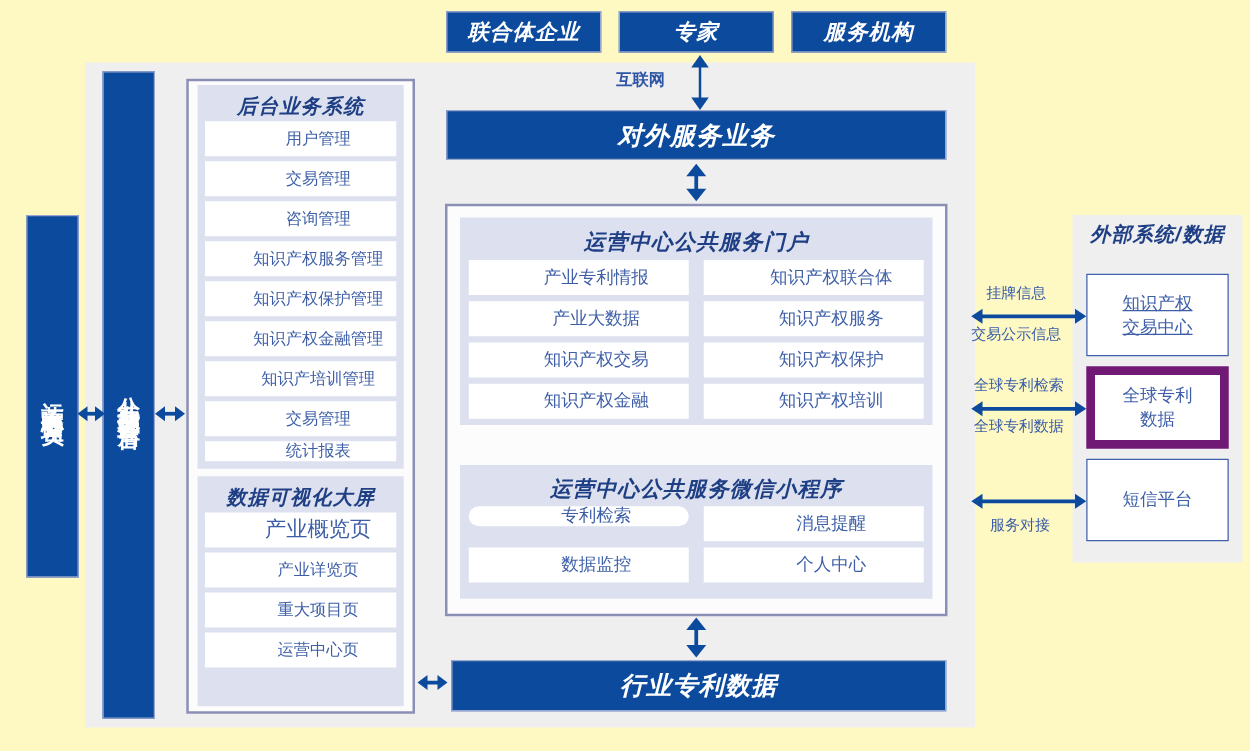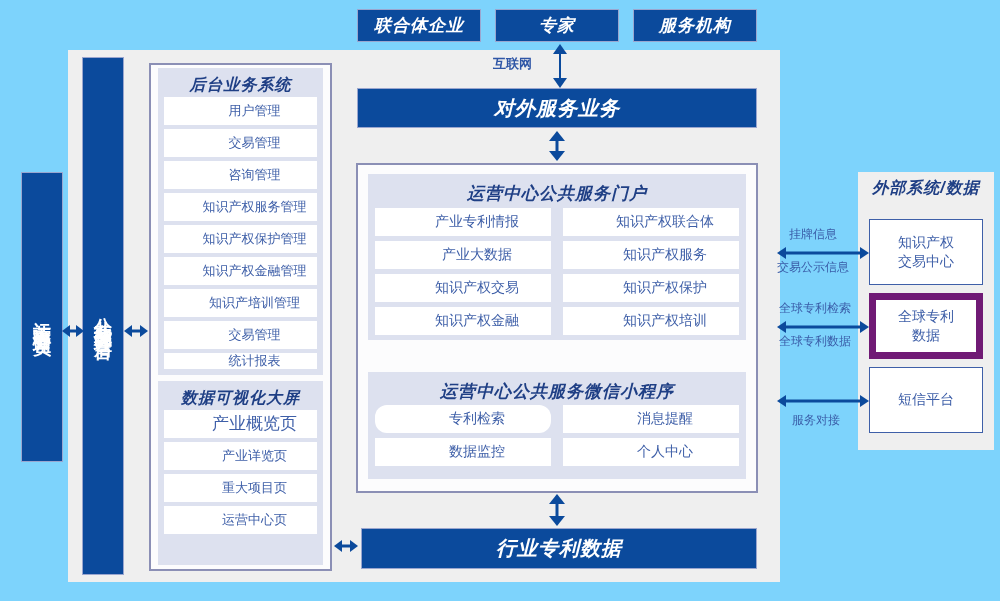--- a/index.html
+++ b/index.html
@@ -5,21 +5,21 @@
   html,body{margin:0;padding:0;background:#ffffff;}
   body{
     font-family:"Liberation Sans","DejaVu Sans",sans-serif;
     -webkit-font-smoothing:antialiased;
   }
   #stage{
     position:relative;
     width:1000px;
     height:601px;
     overflow:hidden;
-    background:#7dd3fc;
+    background:#fef9c3;
   }
 
   
   .blue-box{
     position:absolute;
     background:#0b4a9c;
     border:1px solid #9aa6cf;
     color:#ffffff;
     font-weight:bold;
     font-style:italic;
@@ -192,42 +192,42 @@
     <div class="item" style="height:28px;font-size:14px;">知识产权交易</div>
     <div class="item" style="height:28px;font-size:14px;">知识产权保护</div>
     <div class="item" style="height:28px;font-size:14px;">知识产权金融</div>
     <div class="item" style="height:28px;font-size:14px;">知识产权培训</div>
   </div>
 
   <div class="lav-panel" style="left:368px;top:372px;width:378px;height:107px;">
     <div class="sec-title" style="font-size:17px;padding-top:8px;">运营中心公共服务微信小程序</div>
   </div>
   <div style="position:absolute;left:375px;top:405px;width:364px;display:grid;grid-template-columns:176px 176px;column-gap:12px;row-gap:5px;">
-    <div class="item" style="height:28px;font-size:14px;border-radius:12px;">专利检索</div>
+    <div class="item" style="height:16px;font-size:14px;border-radius:12px;">专利检索</div>
     <div class="item" style="height:28px;font-size:14px;">消息提醒</div>
     <div class="item" style="height:28px;font-size:14px;">数据监控</div>
     <div class="item" style="height:28px;font-size:14px;">个人中心</div>
   </div>
 
   <div class="arrow" style="left:547px;top:494px;">
     <svg width="20" height="32" viewBox="0 0 20 32">
       <line x1="10" y1="7" x2="10" y2="25" stroke="#0b4a9c" stroke-width="3"></line>
       <polygon points="10,0 2,10 18,10" fill="#0b4a9c"></polygon>
       <polygon points="10,32 2,22 18,22" fill="#0b4a9c"></polygon>
     </svg>
   </div>
 
   <div class="blue-box" style="left:361px;top:528px;width:396px;height:41px;font-size:20px;">
     <span>行业专利数据</span>
   </div>
 
   <div class="gray-panel" style="left:858px;top:172px;width:136px;height:278px;"></div>
   <div class="sec-title" style="position:absolute;left:858px;top:178px;width:136px;font-size:16px;">外部系统/数据</div>
 
-  <div style="position:absolute;left:869px;top:219px;width:114px;height:66px;background:#ffffff;border:1px solid #3e5fa8;display:flex;flex-direction:column;align-items:center;justify-content:center;color:#3e5fa8;font-size:14px;line-height:1.35;box-sizing:border-box;">
+  <div style="position:absolute;left:869px;top:219px;width:114px;height:66px;background:#ffffff;border:1px solid #3e5fa8;display:flex;flex-direction:column;align-items:center;justify-content:center;color:#3e5fa8;font-size:14px;line-height:1.35;box-sizing:border-box;text-decoration:underline;">
     <span>知识产权</span>
     <span>交易中心</span>
   </div>
   <div style="position:absolute;left:869px;top:293px;width:114px;height:66px;background:#ffffff;border:7px solid #701a75;display:flex;flex-direction:column;align-items:center;justify-content:center;color:#3e5fa8;font-size:14px;line-height:1.35;box-sizing:border-box;">
     <span>全球专利</span>
     <span>数据</span>
   </div>
   <div style="position:absolute;left:869px;top:367px;width:114px;height:66px;background:#ffffff;border:1px solid #3e5fa8;display:flex;align-items:center;justify-content:center;color:#3e5fa8;font-size:14px;box-sizing:border-box;">
     <span>短信平台</span>
   </div>

